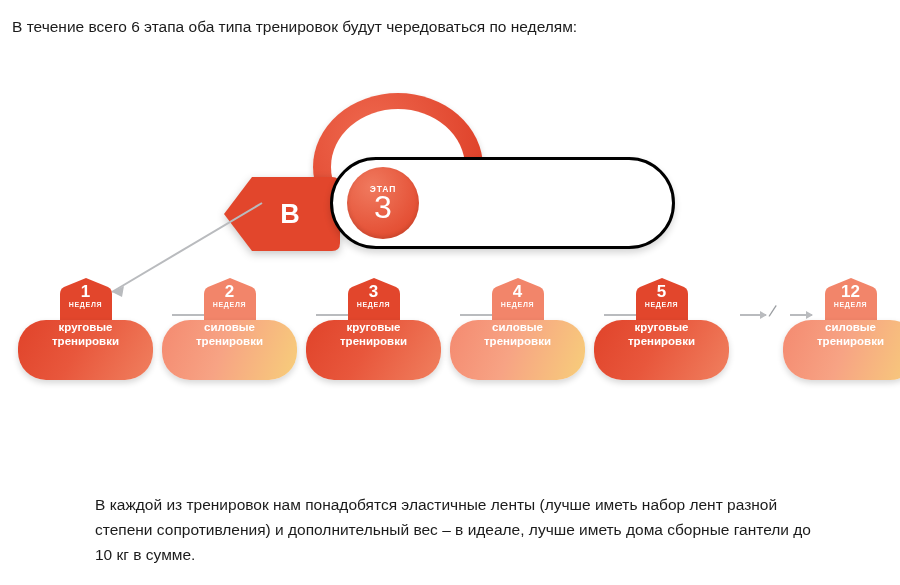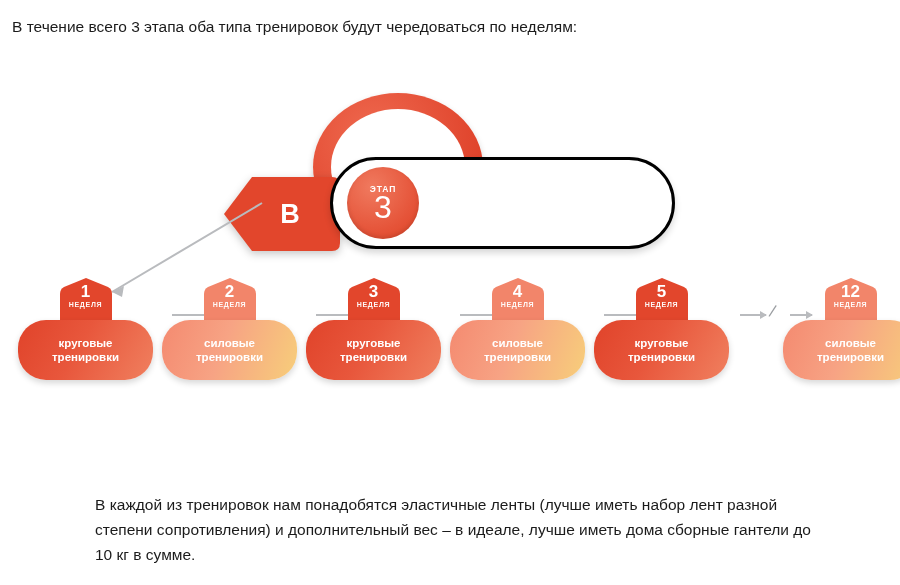--- a/index.html
+++ b/index.html
@@ -189,21 +189,20 @@
 
   .bubble {
     position: relative;
     margin-top: -8px;
     width: 135px;
     height: 60px;
     border-radius: 28px;
     display: flex;
     flex-direction: column;
     align-items: center;
-    justify-content: center;
     color: #ffffff;
     font-size: 11.5px;
     font-weight: bold;
     line-height: 1.25;
     text-align: center;
     box-shadow: 0 3px 6px rgba(0,0,0,.16);
   }
   .bubble span { display: block; }
 
   
@@ -248,21 +247,21 @@
     top: 492px;
     width: 720px;
     font-size: 15.5px;
     line-height: 1.62;
     color: #1b1b1b;
   }
 </style>
 </head>
 <body>
 
-<div class="intro">В течение всего 3 этапа оба типа тренировок будут чередоваться по неделям:</div>
+<div class="intro">В течение всего 6 этапа оба типа тренировок будут чередоваться по неделям:</div>
 
 <div class="stage-area">
 
   <div class="ring">
     <div class="ring-inner"></div>
   </div>
 
   <div class="btag">
     <svg width="118" height="78" viewBox="0 0 118 78" aria-hidden="true">
       <path d="M30 2 L110 2 Q118 2 118 10 L118 68 Q118 76 110 76 L30 76 L2 39 Z" fill="#e2462c"></path>

